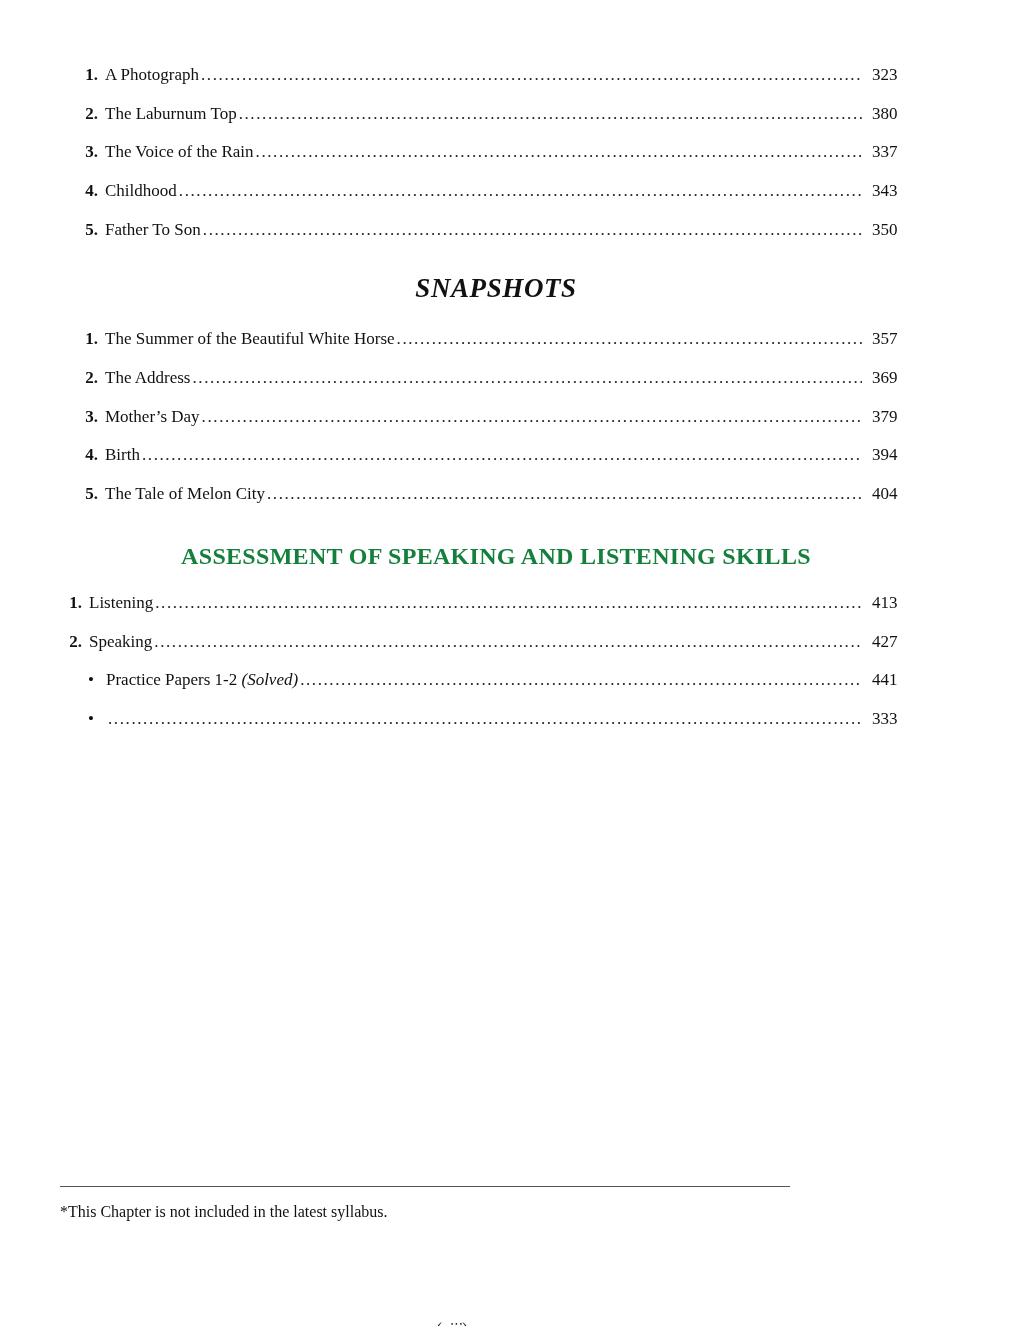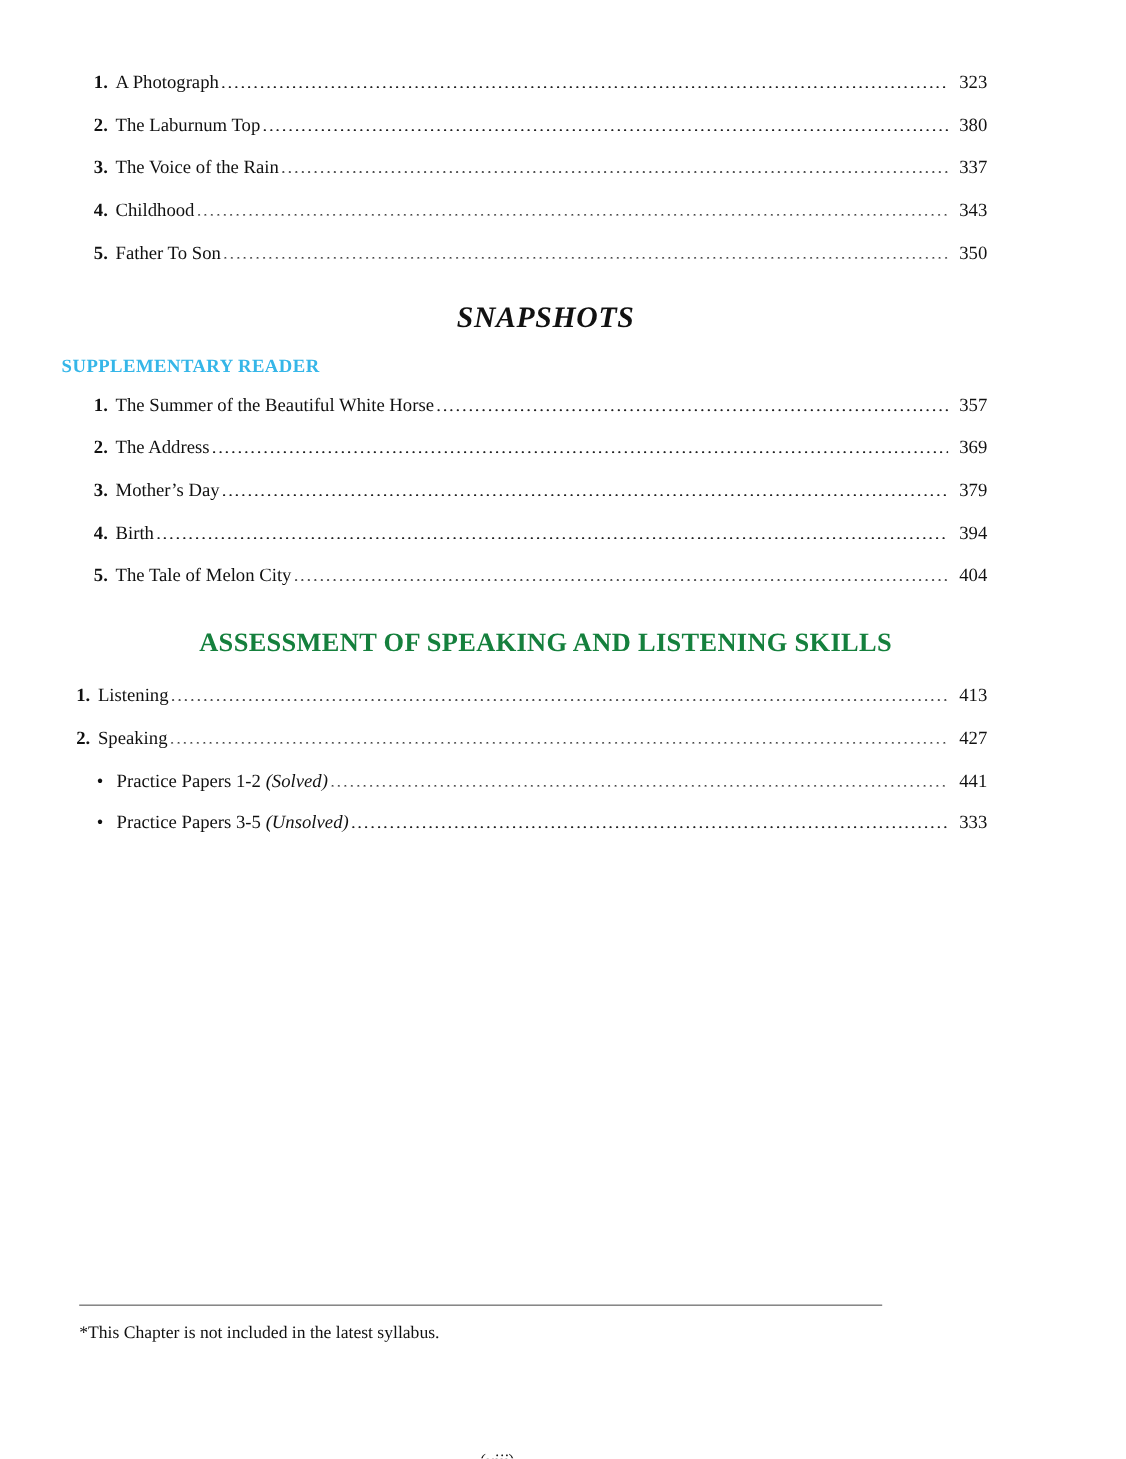--- a/index.html
+++ b/index.html
@@ -121,21 +121,21 @@
     width: 14px;
     flex: 0 0 14px;
     font-weight: normal;
     text-align: left;
     margin-right: 4px;
   }
 
   
   .footer {
     position: absolute;
-    left: 72px;
+    left: 60px;
     top: 1186px;
     width: 730px;
   }
   .footer-rule {
     border: 0;
     border-top: 1px solid #555555;
     margin: 0 0 14px 0;
     width: 730px;
   }
   .footnote {
@@ -190,21 +190,20 @@
       <li class="toc-row indent-0">
         <span class="num">5.</span>
         <span class="title">Father To Son</span>
         <span class="leader"></span>
         <span class="page-num">350</span>
       </li>
     </ul>
 
     <h1 class="book-title">SNAPSHOTS</h1>
 
-    <h2 class="section-heading">SUPPLEMENTARY READER</h2>
 
     <ul class="toc-list">
       <li class="toc-row indent-0">
         <span class="num">1.</span>
         <span class="title">The Summer of the Beautiful White Horse</span>
         <span class="leader"></span>
         <span class="page-num">357</span>
       </li>
       <li class="toc-row indent-0">
         <span class="num">2.</span>
@@ -249,21 +248,20 @@
       </li>
 
       <li class="toc-row bullet indent-bullet">
         <span class="num">•</span>
         <span class="title"><span class="b">Practice Papers 1-2</span> <span class="i">(Solved)</span></span>
         <span class="leader"></span>
         <span class="page-num">441</span>
       </li>
       <li class="toc-row bullet indent-bullet">
         <span class="num">•</span>
-        <span class="title"><span class="b">Practice Papers 3-5</span> <span class="i">(Unsolved)</span></span>
         <span class="leader"></span>
         <span class="page-num">333</span>
       </li>
     </ul>
 
   </div>
 
   <div class="footer">
     <hr class="footer-rule">
     <p class="footnote">*This Chapter is not included in the latest syllabus.</p>

